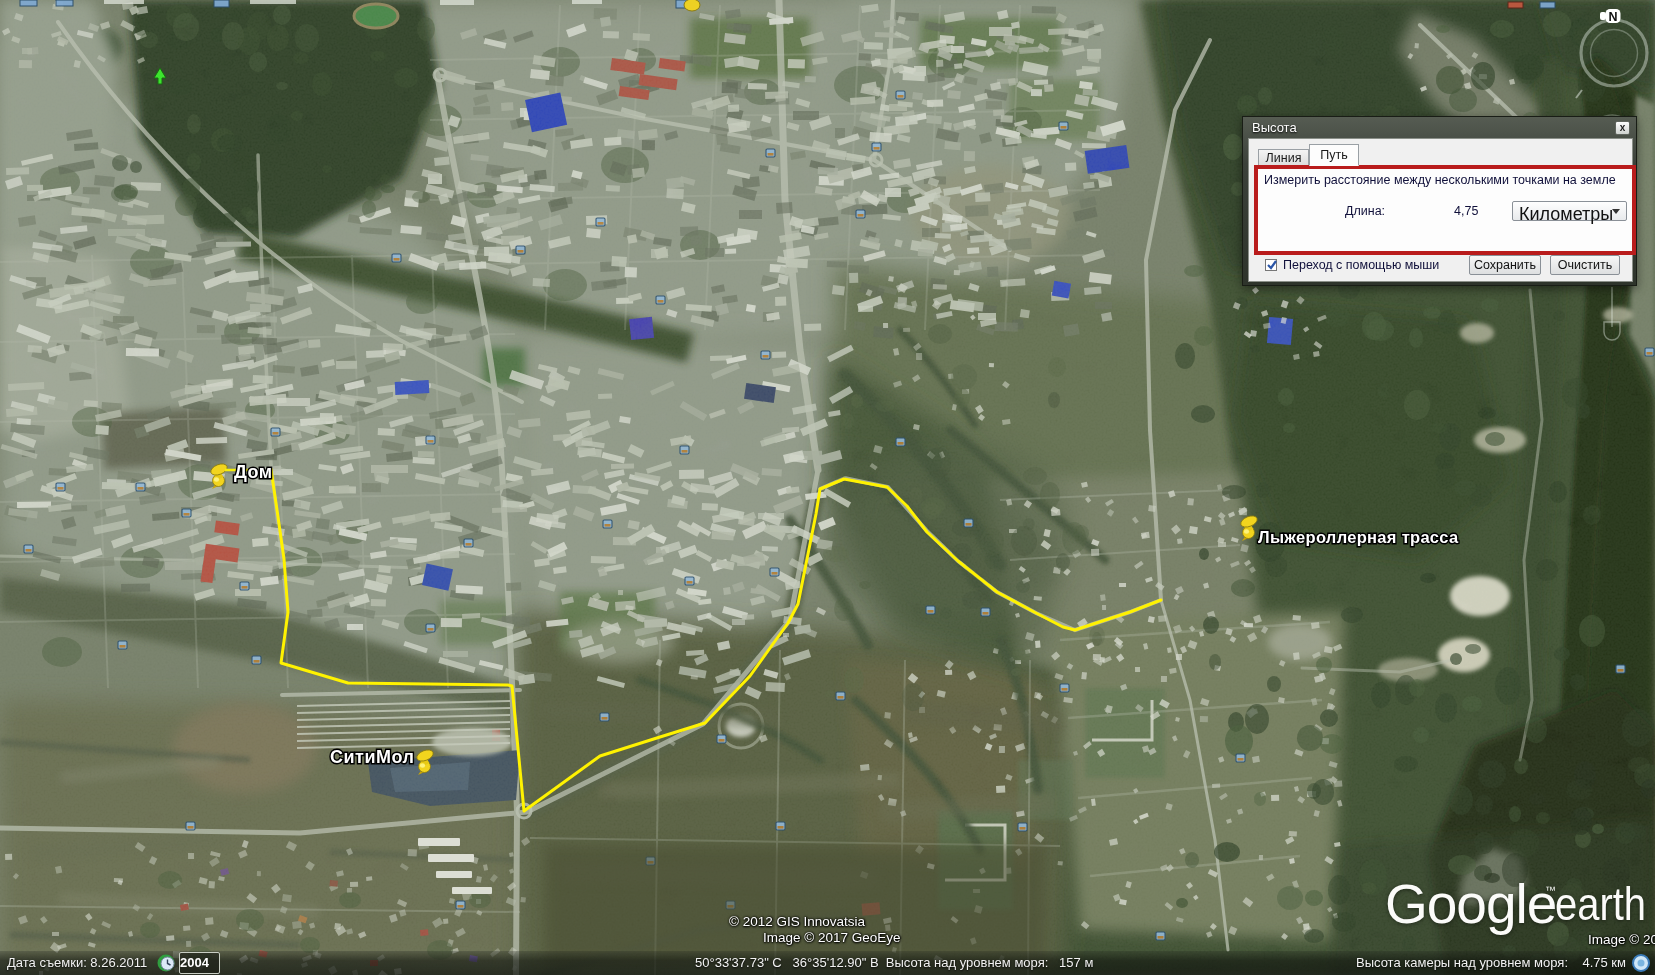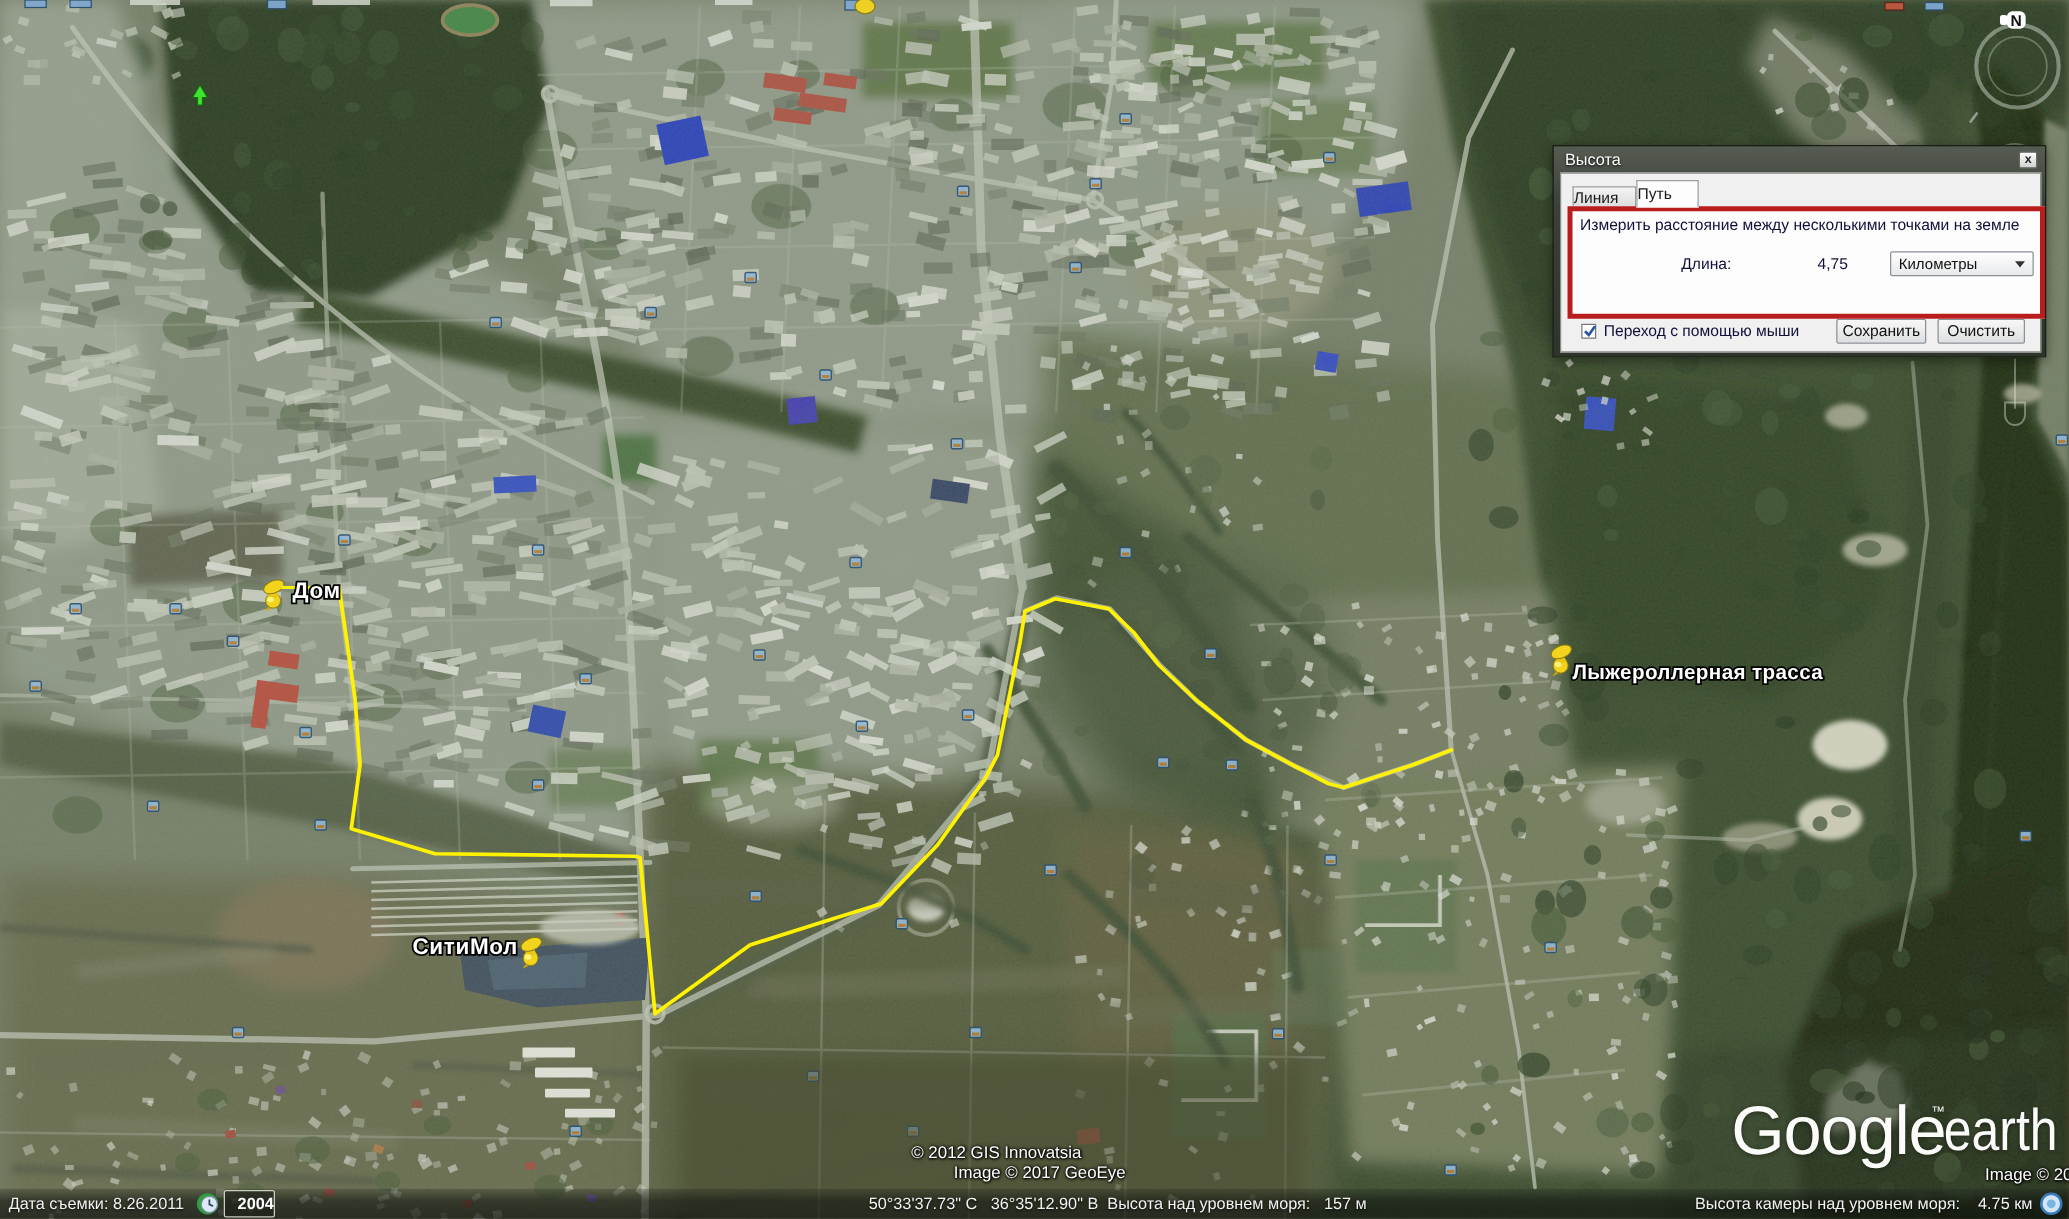--- a/index.html
+++ b/index.html
@@ -1,38 +1,38 @@
 <!DOCTYPE html>
 <html><head>
 <meta charset="utf-8">
 <style>
 html,body{margin:0;padding:0;width:1655px;height:975px;overflow:hidden;background:#747c68;font-family:"Liberation Sans",sans-serif;position:relative}
 .abs{position:absolute}
 #dlg{position:absolute;left:1242px;top:116px;width:395px;height:170px;background:linear-gradient(180deg,#565c52,#3b413a 28%,#2e342b);border:1px solid #191d16;box-shadow:0 3px 10px rgba(0,0,0,0.45);box-sizing:border-box}
 #dlg .title{position:absolute;left:9px;top:3px;color:#fff;font-size:13px;text-shadow:0 1px 2px #000}
 #dlg .close{position:absolute;right:6px;top:4px;width:15px;height:14px;background:linear-gradient(180deg,#fdfdfd,#cfd2cf);border:1px solid #60655e;border-radius:2px;color:#222;font-size:10px;font-weight:bold;text-align:center;line-height:12px;box-sizing:border-box}
 #dlg .client{position:absolute;left:5px;top:21px;width:383px;height:142px;background:#f0f0f0;border:1px solid #8a8f88}
-.tab{position:absolute;font-size:12.5px;color:#1a1a1a;text-align:left;box-sizing:border-box}
+.tab{position:absolute;font-size:12.5px;color:#1a1a1a;text-align:center;box-sizing:border-box}
 .tab.inactive{left:9px;top:10px;width:51px;height:17px;background:linear-gradient(180deg,#f4f4f4,#dcdcdc);border:1px solid #9aa0a5;border-bottom:none;line-height:17px}
 .tab.active{left:60px;top:5px;width:50px;height:22px;background:#fdfdfd;border:1px solid #9aa0a5;border-bottom:1px solid #fdfdfd;line-height:21px;z-index:3}
 #tabpanel{position:absolute;left:5px;top:26px;width:374px;height:82px;background:#fdfdfd;border:4px solid #b91c1c;z-index:2}
 #tabpanel .desc{position:absolute;left:6px;top:4px;font-size:12.5px;color:#10103a}
 #tabpanel .dlina{position:absolute;left:87px;top:35px;font-size:12.5px;color:#10103a}
 #tabpanel .val{position:absolute;left:196px;top:35px;width:52px;text-align:left;font-size:12.5px;color:#10103a}
-#combo{position:absolute;left:254px;top:32px;width:115px;height:20px;background:linear-gradient(180deg,#fefefe,#e8eaec);border:1px solid #8a9097;border-radius:2px;box-sizing:border-box;font-size:12px;color:#111;padding:2px 0 0 6px}
+#combo{position:absolute;left:254px;top:32px;width:115px;height:20px;background:linear-gradient(180deg,#fefefe,#e8eaec);border:1px solid #8a9097;border-radius:2px;box-sizing:border-box;font-size:18px;color:#111;padding:2px 0 0 6px}
 #combo .arr{position:absolute;right:6px;top:7px;width:0;height:0;border-left:4.5px solid transparent;border-right:4.5px solid transparent;border-top:5px solid #333}
 .chk{position:absolute;left:16px;top:120px;width:12px;height:12px;background:#fff;border:1px solid #777;box-sizing:border-box}
 .chk svg{position:absolute;left:-1px;top:-2px}
 .chklabel{position:absolute;left:34px;top:119px;font-size:12.5px;color:#10103a}
 .btn{position:absolute;top:116px;height:20px;background:linear-gradient(180deg,#f7f7f7,#dddfe0);border:1px solid #8a9097;border-radius:2px;font-size:12.5px;color:#111;text-align:center;line-height:18px;box-sizing:border-box}
 #btn1{left:220px;width:72px}
 #btn2{left:301px;width:70px}
 #statusbar{position:absolute;left:0;top:951px;width:1655px;height:24px;background:linear-gradient(180deg,rgba(30,34,28,0.25),rgba(16,20,14,0.62) 40%,rgba(10,14,9,0.7));color:#f2f2f2;font-size:13px}
 #statusbar .t{position:absolute;top:4px;white-space:pre;text-shadow:0 1px 2px rgba(0,0,0,0.9)}
-#yearbox{position:absolute;left:179px;top:1px;width:39px;height:20px;border:1px solid #c9cec4;border-radius:2px;background:rgba(25,30,22,0.55);color:#fff;font-weight:bold;font-size:13px;text-align:right;line-height:20px}
+#yearbox{position:absolute;left:179px;top:1px;width:39px;height:20px;border:1px solid #c9cec4;border-radius:2px;background:rgba(25,30,22,0.55);color:#fff;font-weight:bold;font-size:13px;text-align:left;line-height:20px}
 .copyr{position:absolute;color:#fff;font-size:13.5px;text-shadow:0 0 3px #000,0 1px 2px #000,1px 0 2px #000;white-space:pre}
 #gelogo{position:absolute;left:1385px;top:872px;width:268px;height:80px;color:#fbfbf9;text-shadow:0 1px 4px rgba(0,0,0,0.45);white-space:nowrap}
 #gelogo .g{position:absolute;left:0;top:0;font-family:Liberation Sans, sans-serif;font-size:55px;letter-spacing:-1px}
 #gelogo .tm{position:absolute;left:160px;top:12px;font-size:11px}
 #gelogo .e{position:absolute;left:170px;top:4px;font-family:"Liberation Sans",sans-serif;font-size:47px;font-weight:400;transform:scaleX(0.85);transform-origin:0 0}
 </style>
 </head>
 <body>
 
 <svg width="1655" height="975" viewBox="0 0 1655 975" style="position:absolute;left:0;top:0">

